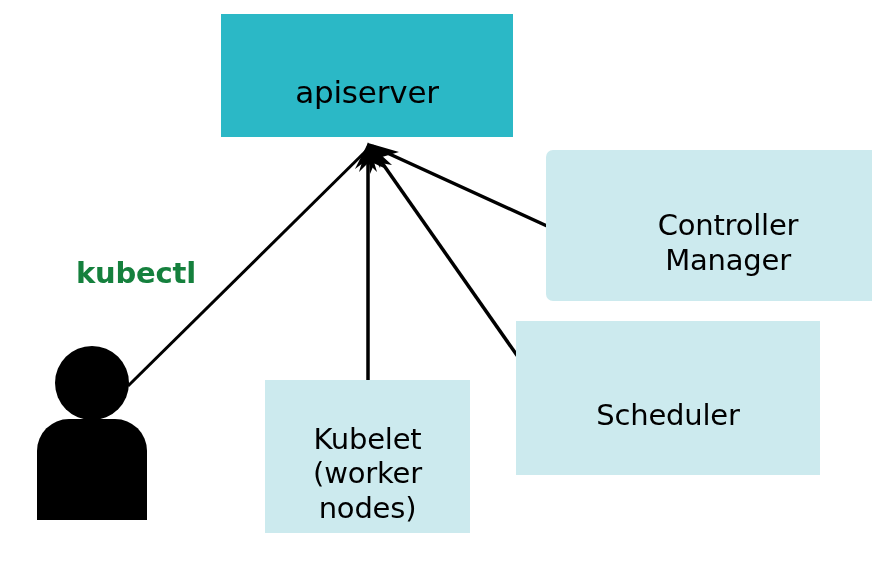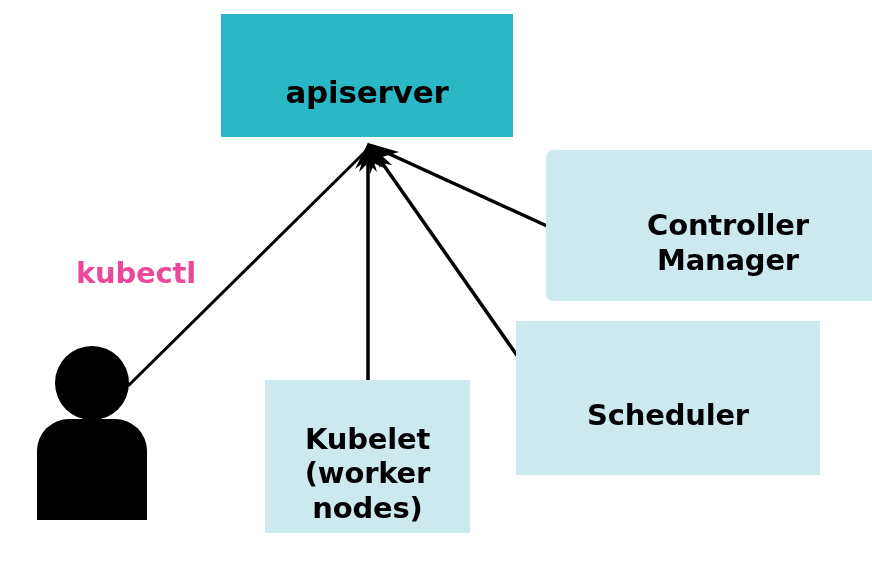--- a/index.html
+++ b/index.html
@@ -28,21 +28,21 @@
   }
   .node {
     position: absolute;
     box-sizing: border-box;
     display: flex;
     align-items: center;
     justify-content: center;
     text-align: center;
   }
   .node-label {
-    font-weight: bold;
+    font-weight: normal;
     color: #000000;
     line-height: 1.18;
     letter-spacing: -0.2px;
     white-space: pre-line;
     margin-top: 34px;
   }
   #node-apiserver {
     left: 221px;
     top: 14px;
     width: 292px;
@@ -89,21 +89,21 @@
     top: 340px;
     width: 130px;
     height: 190px;
   }
   #edge-label-kubectl {
     position: absolute;
     left: 76px;
     top: 256px;
     font-size: 29px;
     font-weight: bold;
-    color: #ec4899;
+    color: #15803d;
     letter-spacing: -0.2px;
     white-space: nowrap;
   }
 </style>
 </head>
 <body>
 
 <div id="canvas">
 
   <svg id="edge-layer" viewBox="0 0 872 568" width="872" height="568" xmlns="http://www.w3.org/2000/svg">

